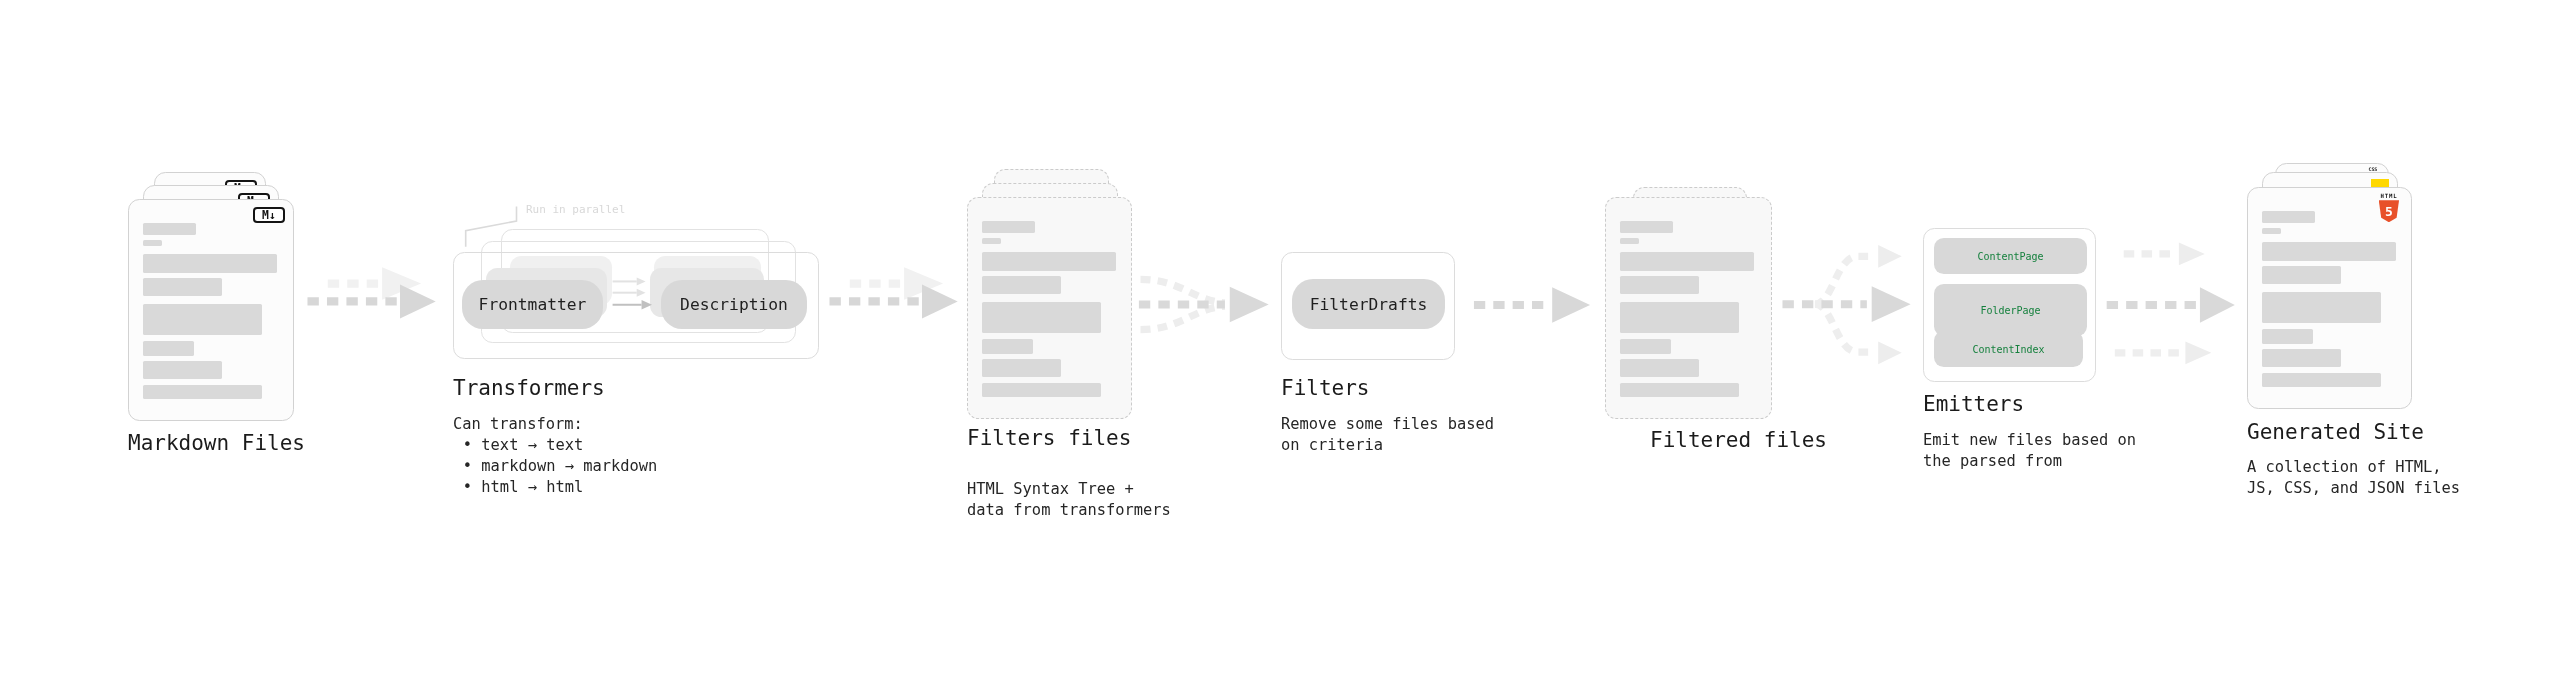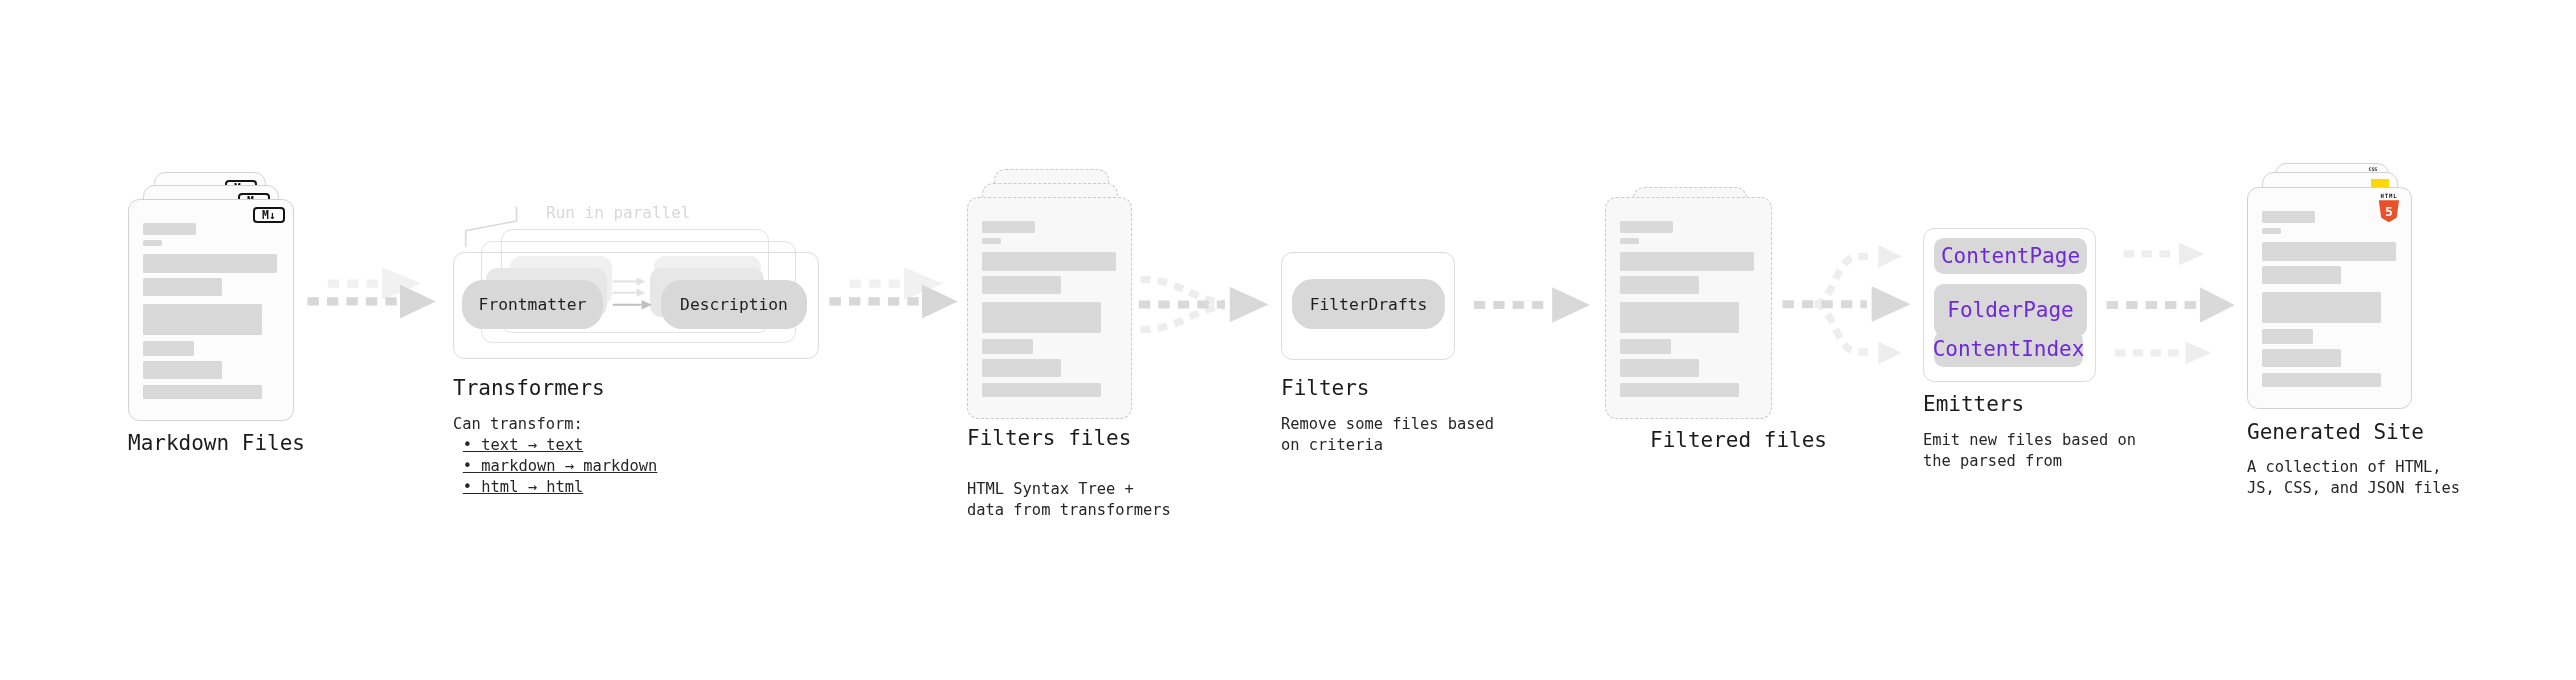--- a/index.html
+++ b/index.html
@@ -46,27 +46,27 @@
   .obox { position:absolute; border:1.6px solid #e2e2e2; border-radius:11.4px; background:transparent; box-sizing:border-box; }
   .obox.front { border-color:#dcdcdc; }
   .pill { position:absolute; background:#d8d8d8; border-radius:21px;
     display:flex; align-items:center; justify-content:center;
     font-size:16.3px; color:#1f1f1f; white-space:nowrap; }
   .gpill { position:absolute; border-radius:11.4px; }
   .gpill.g1 { background:#e7e7e7; }
   .gpill.g2 { background:#f0f0f0; }
   .epill { position:absolute; background:#d8d8d8; border-radius:9.8px;
     display:flex; align-items:center; justify-content:center;
-    font-size:21px; color:#6d28d9; white-space:nowrap; }
+    font-size:10px; color:#15803d; white-space:nowrap; }
 
   
   .stage-title { position:absolute; font-size:21px; color:#1b1b1b; white-space:nowrap; line-height:24.4px; }
   .stage-sub { position:absolute; font-size:15.4px; color:#262626; line-height:21px; white-space:nowrap; }
-  .annotation { position:absolute; font-size:16px; color:#d8d8d8; white-space:nowrap;margin-left:20px; }
-  .bullet-line { padding-left:9.8px;text-decoration:underline; }
+  .annotation { position:absolute; font-size:11px; color:#d8d8d8; white-space:nowrap; }
+  .bullet-line { padding-left:9.8px; }
 </style>
 </head>
 <body>
 
 <div id="canvas">
 
   <div>
     <div class="doc solid z1" style="left:154px;top:172px;width:112px;height:203px">
       <div class="md-badge">M↓</div>
     </div>

